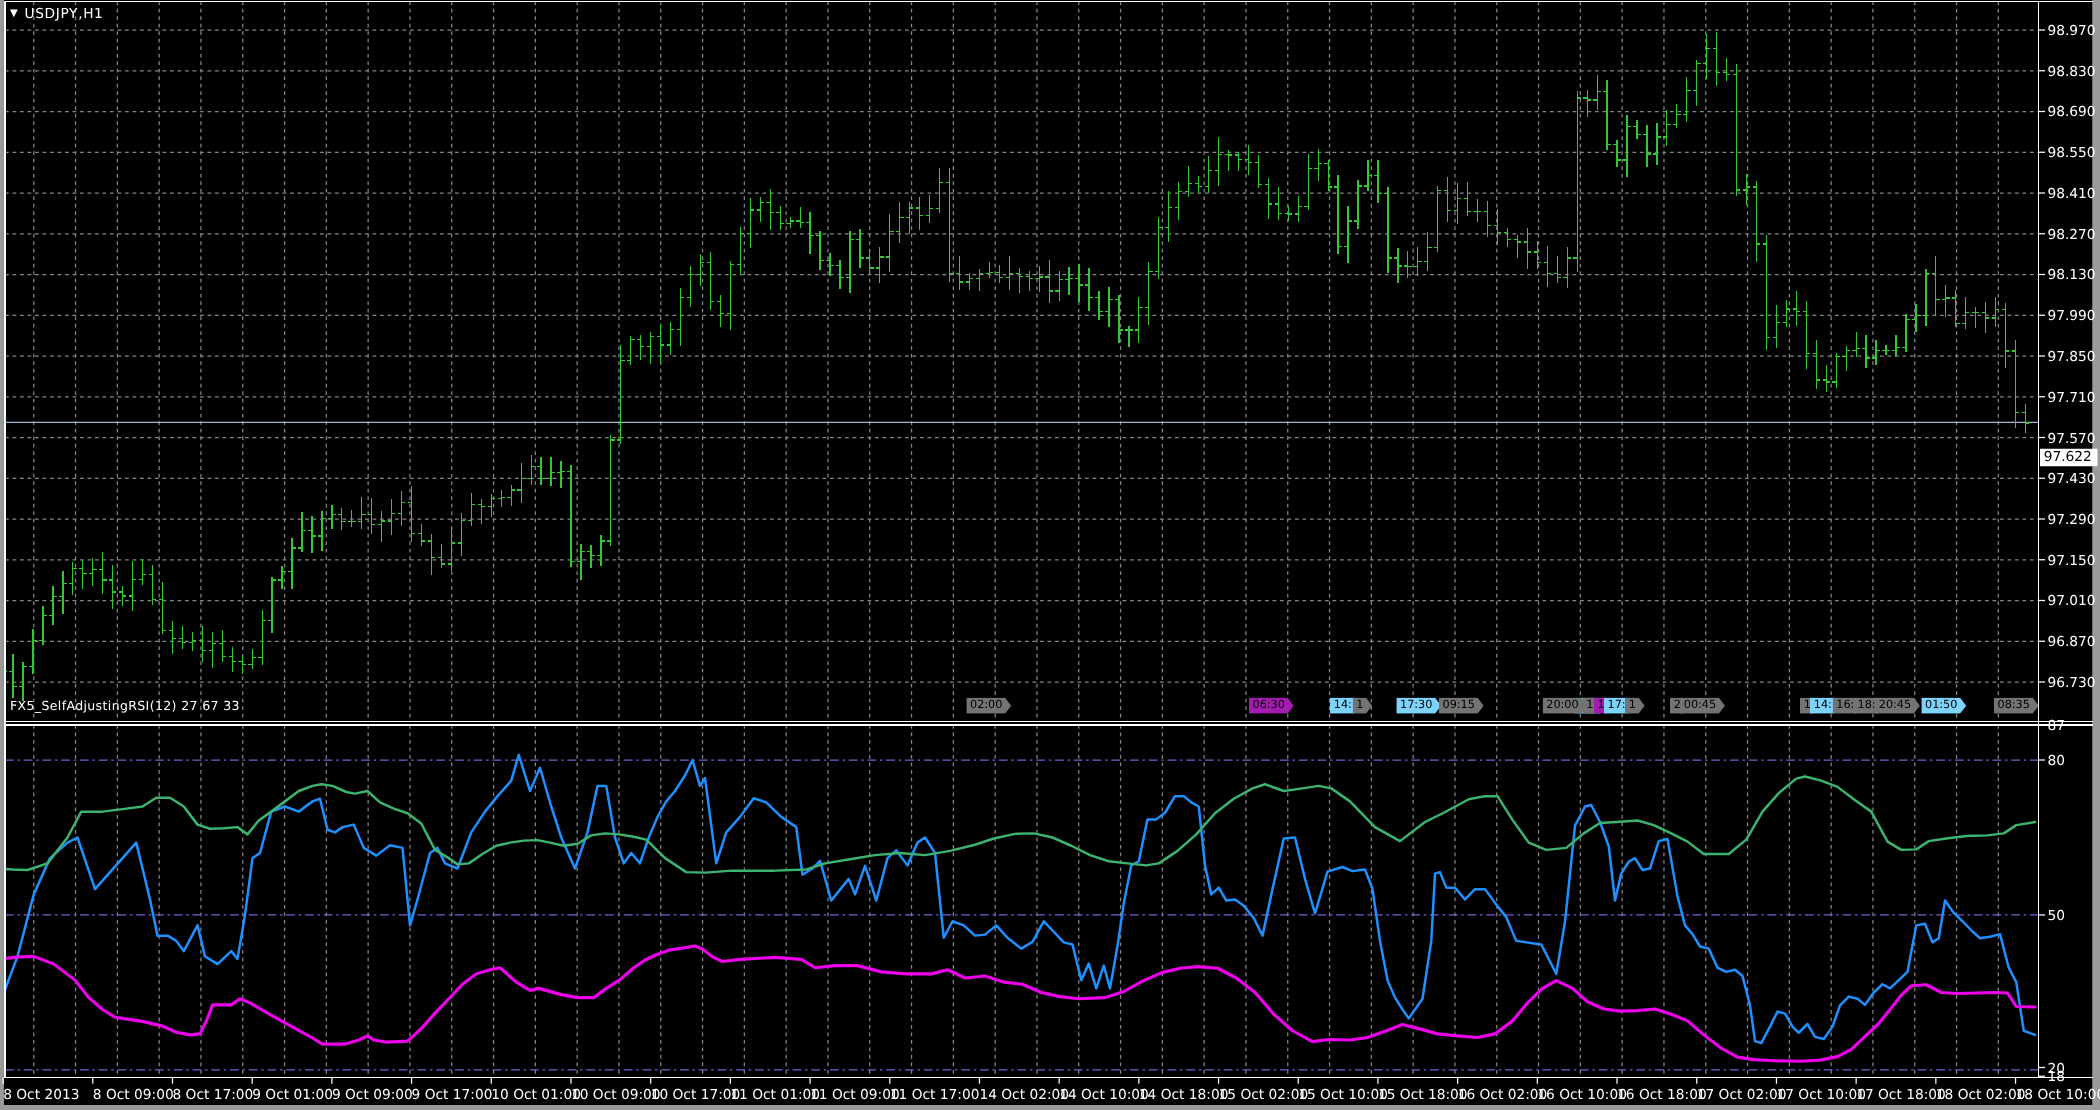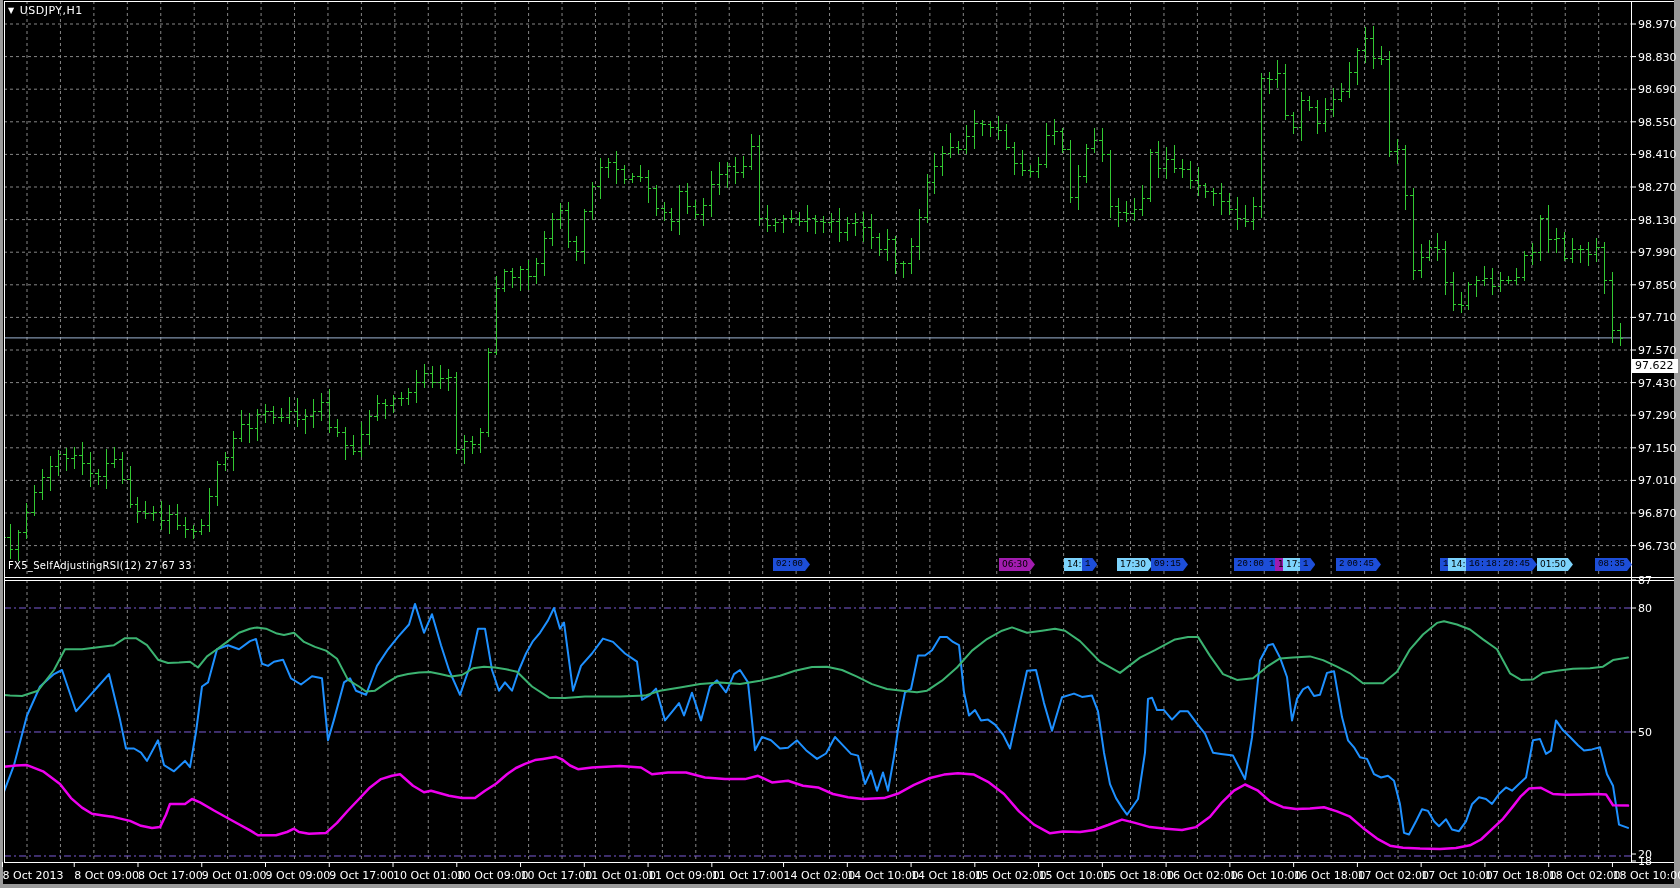--- a/index.html
+++ b/index.html
@@ -4,21 +4,21 @@
 <style>
   html,body{margin:0;padding:0;background:#9a9a9a;width:1680px;height:888px;overflow:hidden;}
   .screen{position:relative;width:1680px;height:888px;background:#9a9a9a;font-family:"DejaVu Sans","Liberation Sans",sans-serif;}
   #chart-svg{position:absolute;left:0;top:0;}
   .symbol-label{position:absolute;left:8px;top:4px;color:#ffffff;font-size:11px;letter-spacing:0.5px;display:flex;align-items:center;gap:5px;}
   .symbol-label .tri{font-size:8px;line-height:10px;color:#ffffff;}
   .ind-label{position:absolute;left:8px;top:560px;color:#ffffff;font-size:10px;letter-spacing:0.3px;}
   .price-badge{position:absolute;left:1632px;top:331px;width:46px;height:14px;background:#ffffff;color:#000;font-size:11px;line-height:14px;padding-left:3px;box-sizing:border-box;margin-top:28px;}
   #tags{position:absolute;left:0;top:0;width:1680px;height:888px;pointer-events:none;}
   .tag{position:absolute;top:558px;height:13px;font-size:9px;line-height:13px;color:#000;padding:0 7px 0 3px;clip-path:polygon(0 0,calc(100% - 5px) 0,100% 50%,calc(100% - 5px) 100%,0 100%);white-space:nowrap;}
-  .tag.white{background:#1d4ed8;font-family:Liberation Mono, monospace;}
+  .tag.white{background:#737373;}
   .tag.pink{background:#a21caf;}
   .tag.teal{background:#7dd3fc;}
 </style>
 </head>
 <body>
 
 <div class="screen">
   <svg id="chart-svg" width="1680" height="888">
       <rect x="3" y="0" width="1671" height="884" fill="#000000"></rect>
       <rect x="0" y="884" width="1680" height="4" fill="#9a9a9a"></rect>

